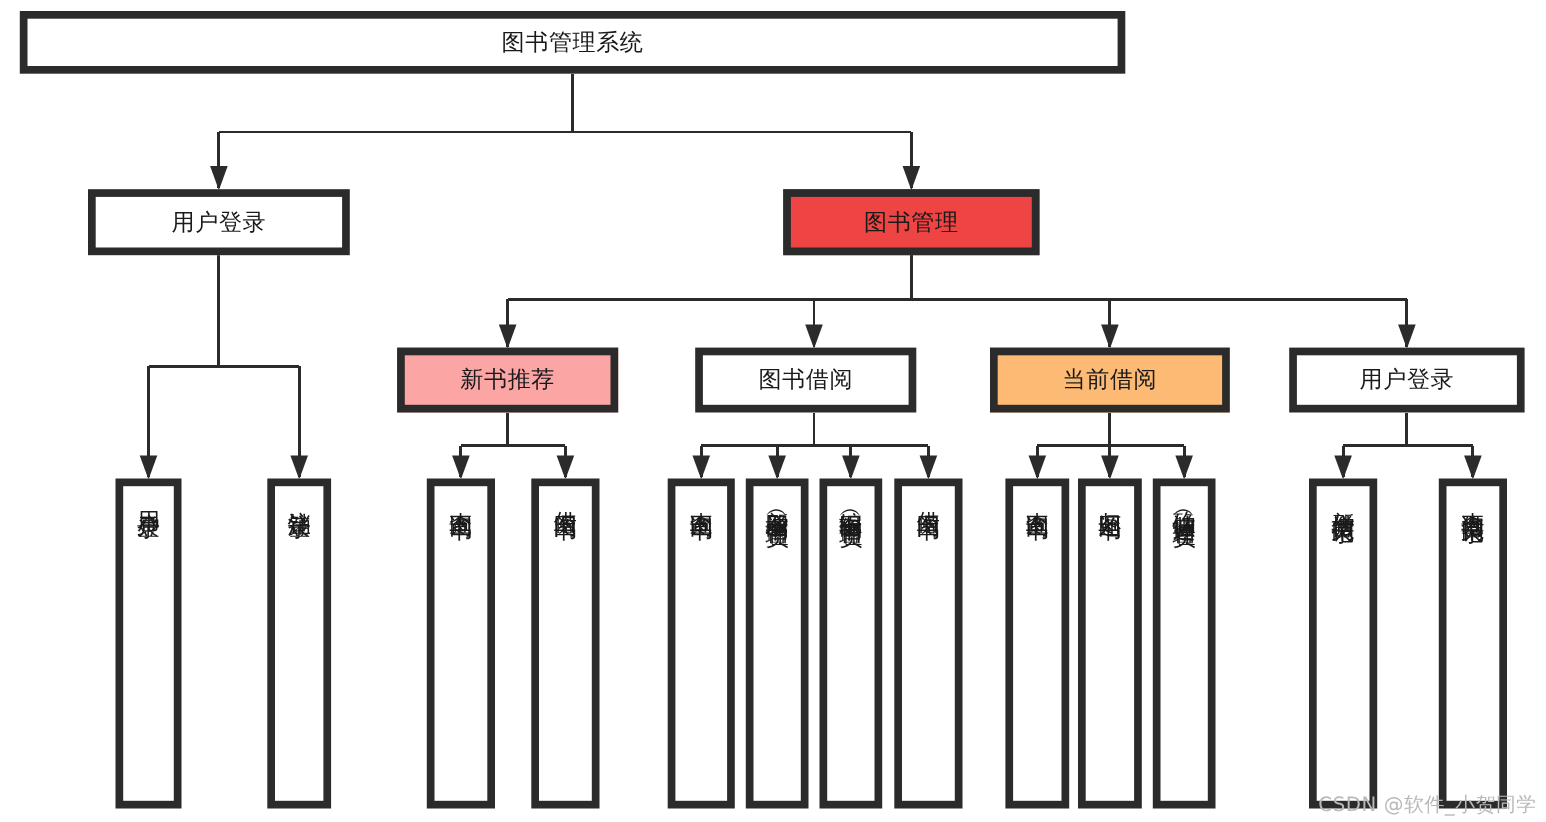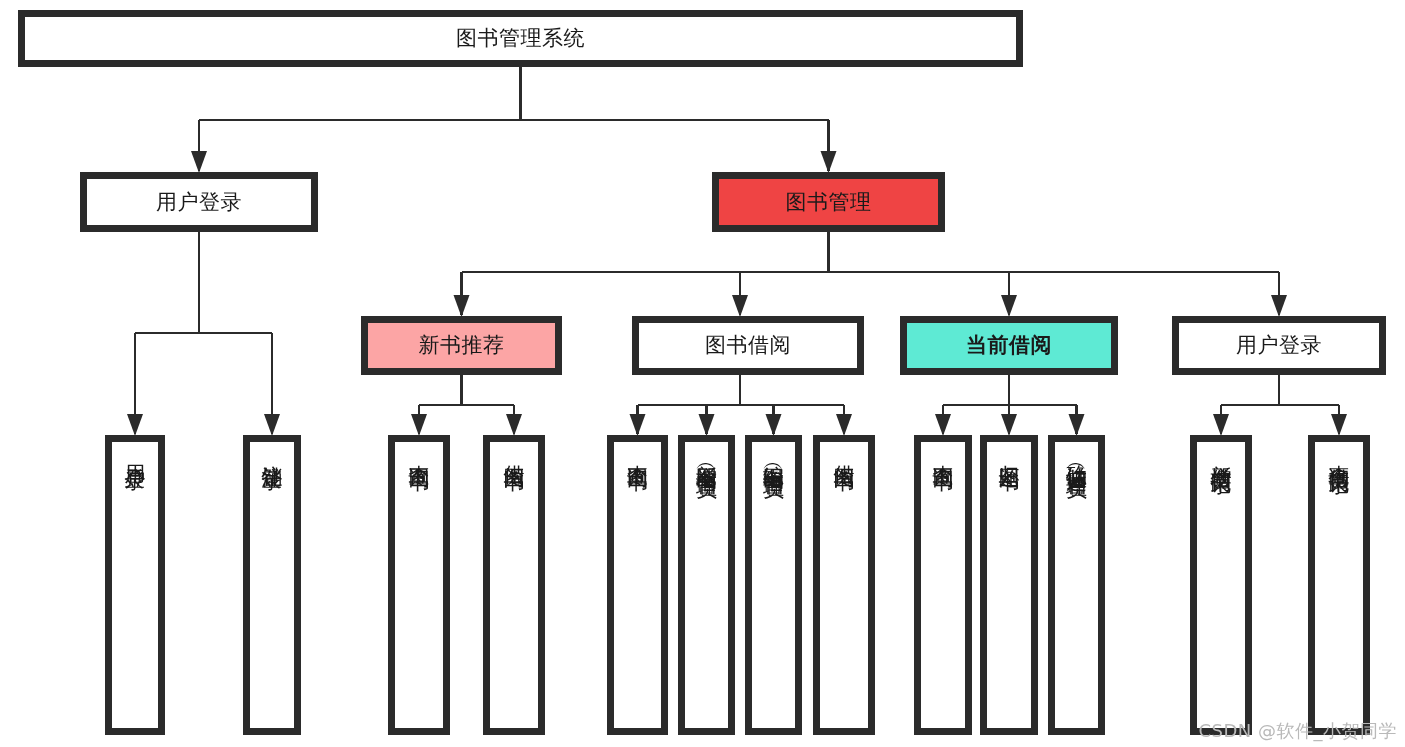--- a/index.html
+++ b/index.html
@@ -131,24 +131,24 @@
       </div>
       <div class="node-box" style="left: 80px; top: 172px; width: 238px; height: 60px; border-color: rgb(43, 43, 43); background: rgb(255, 255, 255);">
         <span class="node-label" style="color: rgb(26, 26, 26);">用户登录</span>
       </div>
       <div class="node-box" style="left: 712px; top: 172px; width: 233px; height: 60px; border-color: rgb(43, 43, 43); background: #ef4444;">
         <span class="node-label" style="color: rgb(26, 26, 26);">图书管理</span>
       </div>
       <div class="node-box" style="left: 361px; top: 316px; width: 201px; height: 59px; border-color: rgb(43, 43, 43); background: #fca5a5;">
         <span class="node-label" style="color: rgb(26, 26, 26);">新书推荐</span>
       </div>
-      <div class="node-box" style="left: 632px; top: 316px; width: 232px; height: 59px; border-color: rgb(43, 43, 43); background: rgb(255, 255, 255);">
+      <div class="node-box" style="left: 632px; top: 316px; width: 201px; height: 59px; border-color: rgb(43, 43, 43); background: rgb(255, 255, 255);">
         <span class="node-label" style="color: rgb(26, 26, 26);">图书借阅</span>
       </div>
-      <div class="node-box" style="left: 900px; top: 316px; width: 218px; height: 59px; border-color: rgb(43, 43, 43); background: #5eead4; font-weight: bold;">
+      <div class="node-box" style="left: 900px; top: 316px; width: 218px; height: 59px; border-color: rgb(43, 43, 43); background: #fdba74;">
         <span class="node-label" style="color: rgb(26, 26, 26);">当前借阅</span>
       </div>
       <div class="node-box" style="left: 1172px; top: 316px; width: 214px; height: 59px; border-color: rgb(43, 43, 43); background: rgb(255, 255, 255);">
         <span class="node-label" style="color: rgb(26, 26, 26);">用户登录</span>
       </div>
       <div class="node-box vertical" style="left: 105px; top: 435px; width: 60px; height: 300px; border-color: rgb(43, 43, 43); background: rgb(255, 255, 255);">
         <span class="node-label" style="color: rgb(26, 26, 26); max-height: 286px;">用户登录</span>
       </div>
       <div class="node-box vertical" style="left: 243px; top: 435px; width: 58px; height: 300px; border-color: rgb(43, 43, 43); background: rgb(255, 255, 255);">
         <span class="node-label" style="color: rgb(26, 26, 26); max-height: 286px;">注销登录</span>

